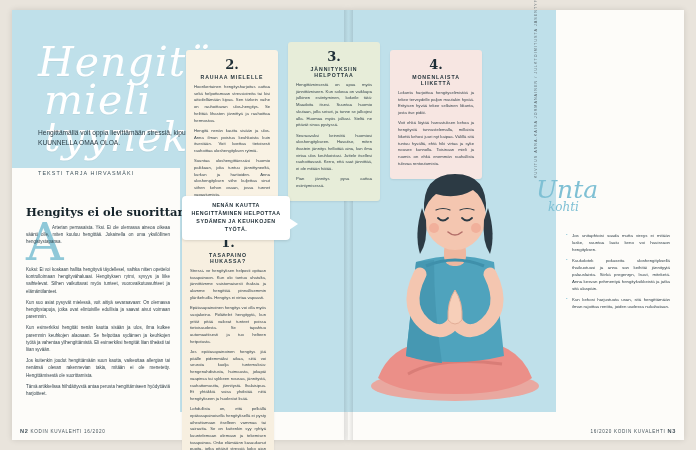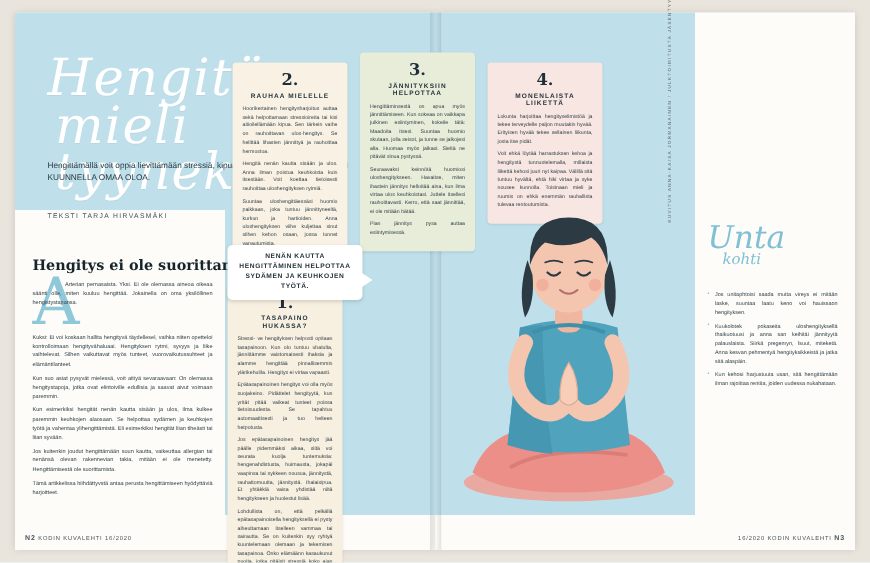--- a/index.html
+++ b/index.html
@@ -144,21 +144,21 @@
     text-transform: uppercase;
   }
   .bubble::after {
     content: ""; position: absolute; right: -8px; top: 22px;
     border-top: 6px solid transparent;
     border-bottom: 6px solid transparent;
     border-left: 9px solid #ffffff;
   }
   
   .uk-title {
-    position: absolute; left: 566px; top: 178px;
+    position: absolute; left: 536px; top: 178px;
     font-family: "DejaVu Serif", serif; font-style: italic;
     font-size: 25px; color: #7fc0d4; line-height: 0.95;
   }
   .uk-title .s2 { margin-left: 12px; display: block; font-size: 12px; }
   .uk-body {
     position: absolute; left: 566px; top: 232px; width: 104px;
     font-size: 4.35px; line-height: 1.62; color: #33424a; text-align: justify;
   }
   .uk-body p { margin: 0 0 4px 0; }
   .uk-bullet { position: relative; padding-left: 6px; }

